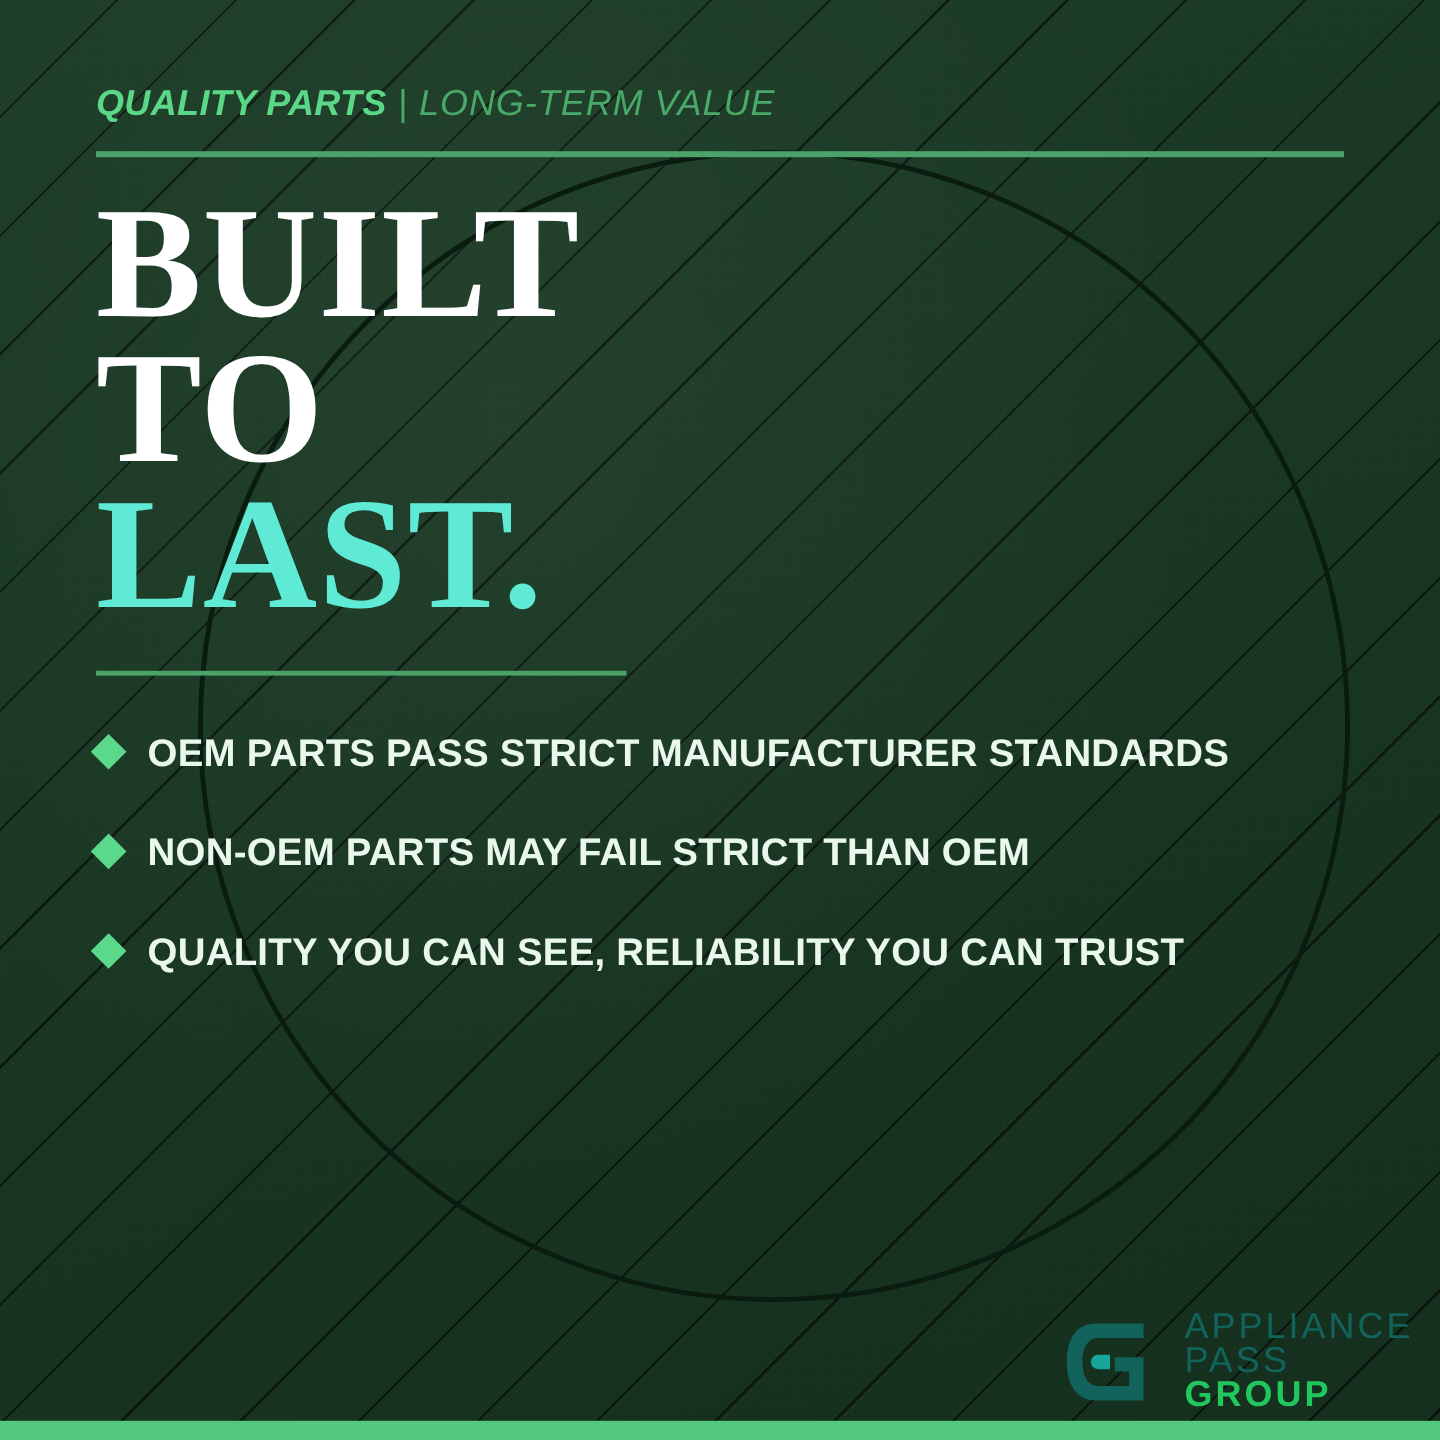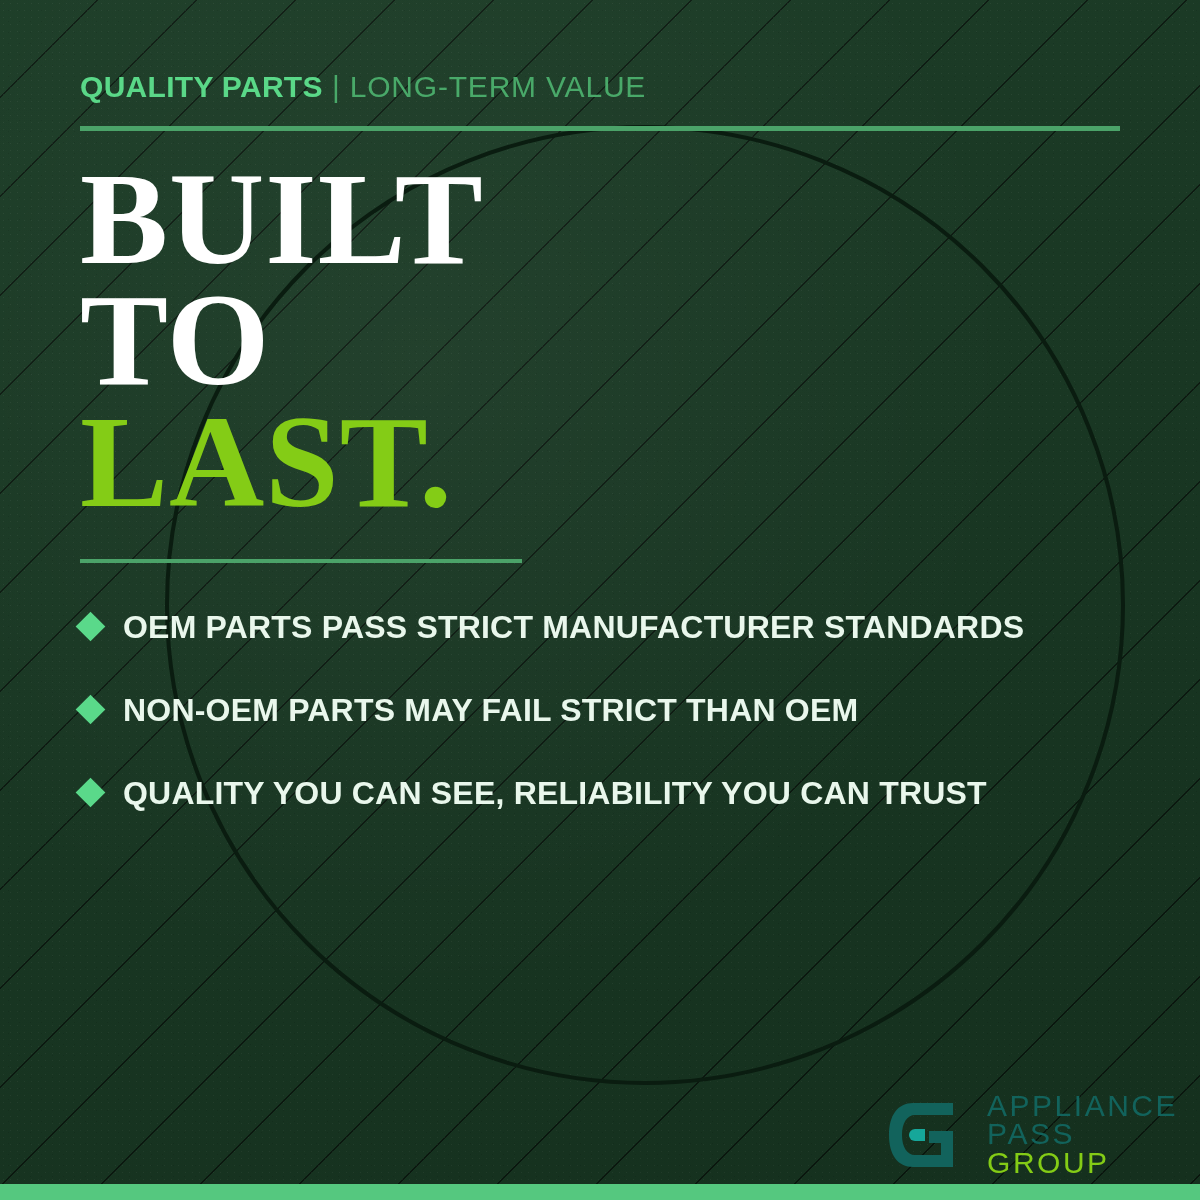--- a/index.html
+++ b/index.html
@@ -59,20 +59,21 @@
   
   .content { position:absolute; inset:0; }
 
   
   .kicker {
     position:absolute; left:80px; top:72px;
     white-space:nowrap;
     font-size:30px;
     letter-spacing:.6px;
     line-height:1;
+    font-style:italic;
   }
   .kicker .strong {
     font-weight:bold;
     color:#5ad888;
     letter-spacing:.3px;
   }
   .kicker .light {
     font-weight:normal;
     color:#49a969;
     letter-spacing:.8px;
@@ -88,21 +89,21 @@
   .headline {
     position:absolute; left:80px; top:158px;
     font-family:"Liberation Serif", serif;
     font-weight:bold;
     font-size:132px;
     line-height:.92;
     letter-spacing:1px;
   }
   .headline .ln { display:block; white-space:nowrap; }
   .headline .white { color:#ffffff; }
-  .headline .green { color:#84cc16; }
+  .headline .green { color:#5eead4; }
 
   .rule-mid {
     position:absolute; left:80px; top:559px;
     width:442px; height:4px;
     background:#4ba369;
   }
 
   
   .bullets {
     position:absolute; left:80px; top:585px;
@@ -138,21 +139,21 @@
     gap:30px;
   }
   .logo-mark { width:72px; height:72px; flex:0 0 auto; display:block; }
   .logo-words {
     display:flex; flex-direction:column;
     line-height:.96;
     font-size:30px;
     letter-spacing:2.5px;
   }
   .logo-words .w1, .logo-words .w2 { color:#12635c; }
-  .logo-words .w3 { color:#84cc16; }
+  .logo-words .w3 { color:#22c55e;font-weight:bold; }
 
   
   .bottom-bar {
     position:absolute; left:0; bottom:0;
     width:1200px; height:16px;
     background:#55c87f;
   }
 </style>
 </head>
 <body>

